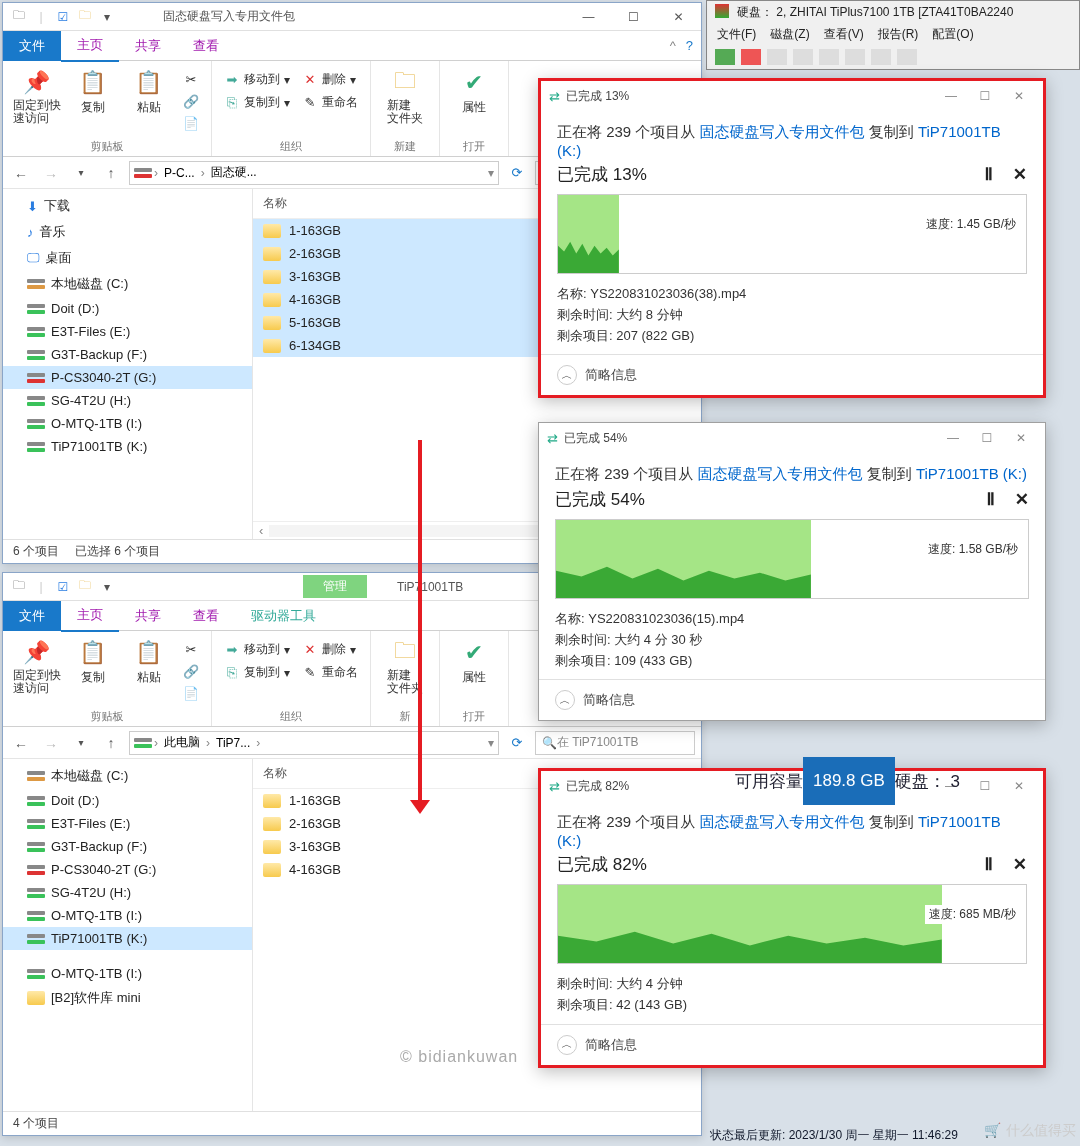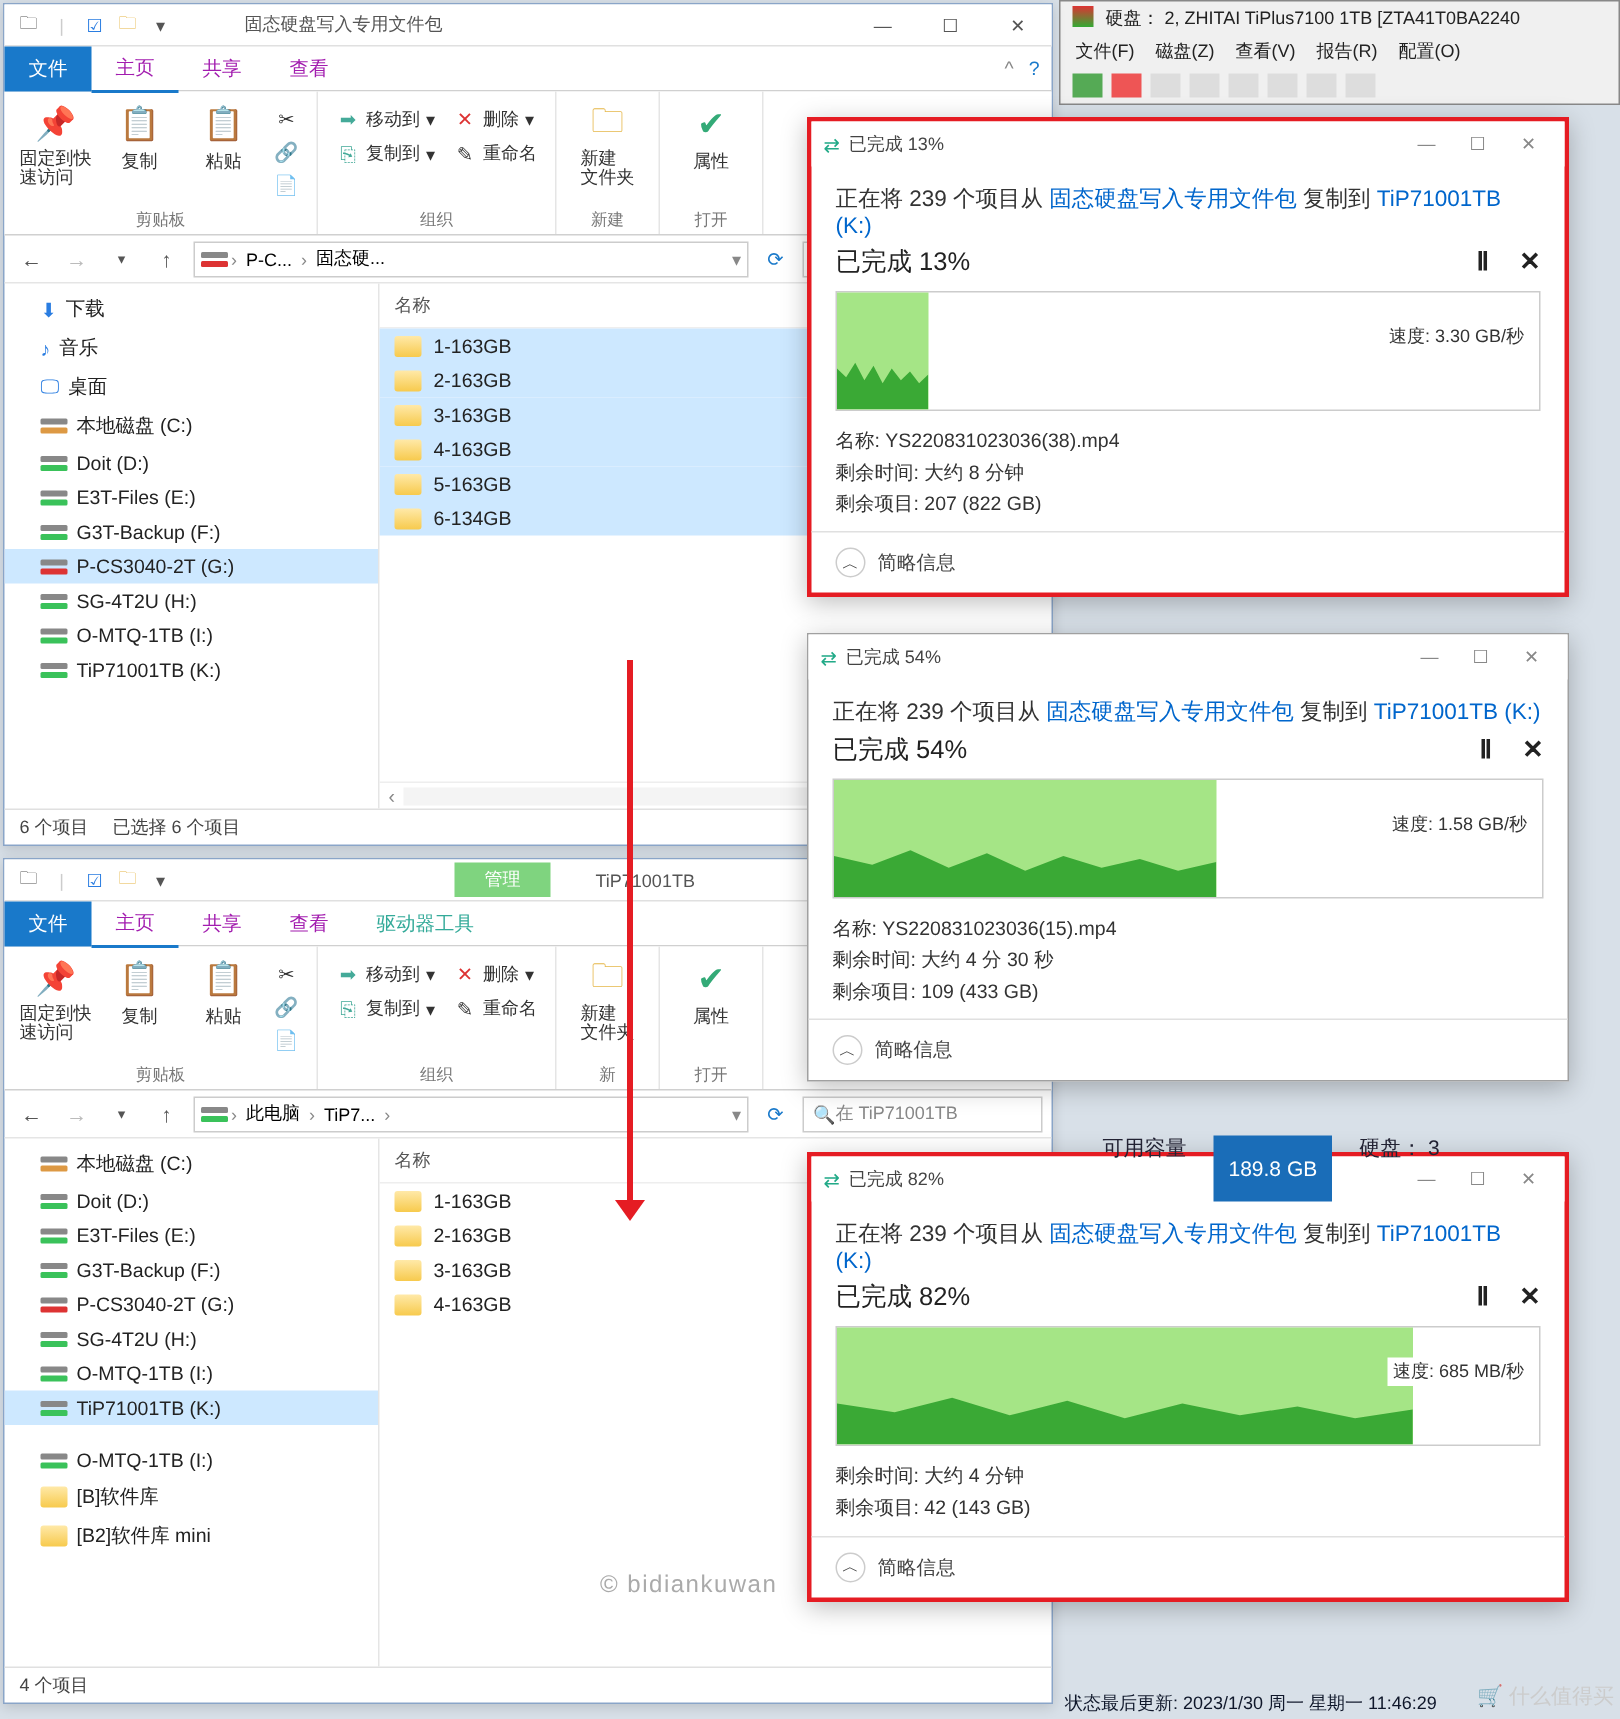--- a/index.html
+++ b/index.html
@@ -451,24 +451,20 @@
           <span class="ic drive-ic" style="--bar:#3ac25a"></span>
           <span>TiP71001TB (K:)</span>
         </div>
         <div style="height: 12px;"></div>
         <div class="item">
           <span class="ic drive-ic" style="--bar:#3ac25a"></span>
           <span>O-MTQ-1TB (I:)</span>
         </div>
         <div class="item">
           <span class="folder-ic"></span>
-          <span>[B]软件库</span>
-        </div>
-        <div class="item">
-          <span class="folder-ic"></span>
           <span>[B2]软件库 mini</span>
         </div>
       </div>
     <div class="filepane">
       <div class="hdr">名称</div>
       <div id="files2">
           <div class="row">
             <span class="folder-ic"></span>
             <span>1-163GB</span>
           </div>
@@ -508,21 +504,21 @@
         <div class="line2">
           <span>已完成 13%</span>
           <div class="ctrls">
             <span>Ⅱ</span>
             <span>✕</span>
           </div>
         </div>
         <div class="graph">
           <div class="fill" style="width:13%"></div>
           <div class="fill2" style="width:13%;clip-path:polygon(0 30%,10% 45%,20% 20%,30% 50%,40% 25%,50% 55%,60% 30%,70% 50%,80% 35%,90% 55%,100% 40%,100% 100%,0 100%)"></div>
-          <div class="speedlbl">速度: 3.30 GB/秒</div>
+          <div class="speedlbl">速度: 1.45 GB/秒</div>
         </div>
         <div class="info">
           <div>名称: YS220831023036(38).mp4</div>
           <div>剩余时间: 大约 8 分钟</div>
           <div>剩余项目: 207 (822 GB)</div>
         </div>
       </div>
       <div class="foot">
         <span class="chev">︿</span>
         <span>简略信息</span>
@@ -594,21 +590,21 @@
       </div>
       <div class="foot">
         <span class="chev">︿</span>
         <span>简略信息</span>
       </div>
     </div>
   </div>
 
 <div class="arrow" style="left:418px; top:440px; height:370px;"></div>
 
-<div style="position:absolute;left:735px;top:757px;display:flex;gap:18px;font-size:14px;color:#223;">
+<div style="position:absolute;left:735px;top:757px;display:flex;font-size:17px;color:#223;align-items:center">
   <span>可用容量</span>
   <span style="background:#1a6db8;color:#fff;padding:14px 10px">189.8 GB</span>
   <span>硬盘：  3</span>
 </div>
 
 <div class="watermark">© bidiankuwan</div>
 <div class="footer-right">状态最后更新:    2023/1/30 周一 星期一  11:46:29</div>
 <div class="smzdm">🛒 <span>什么值得买</span></div>
 
 </body></html>

